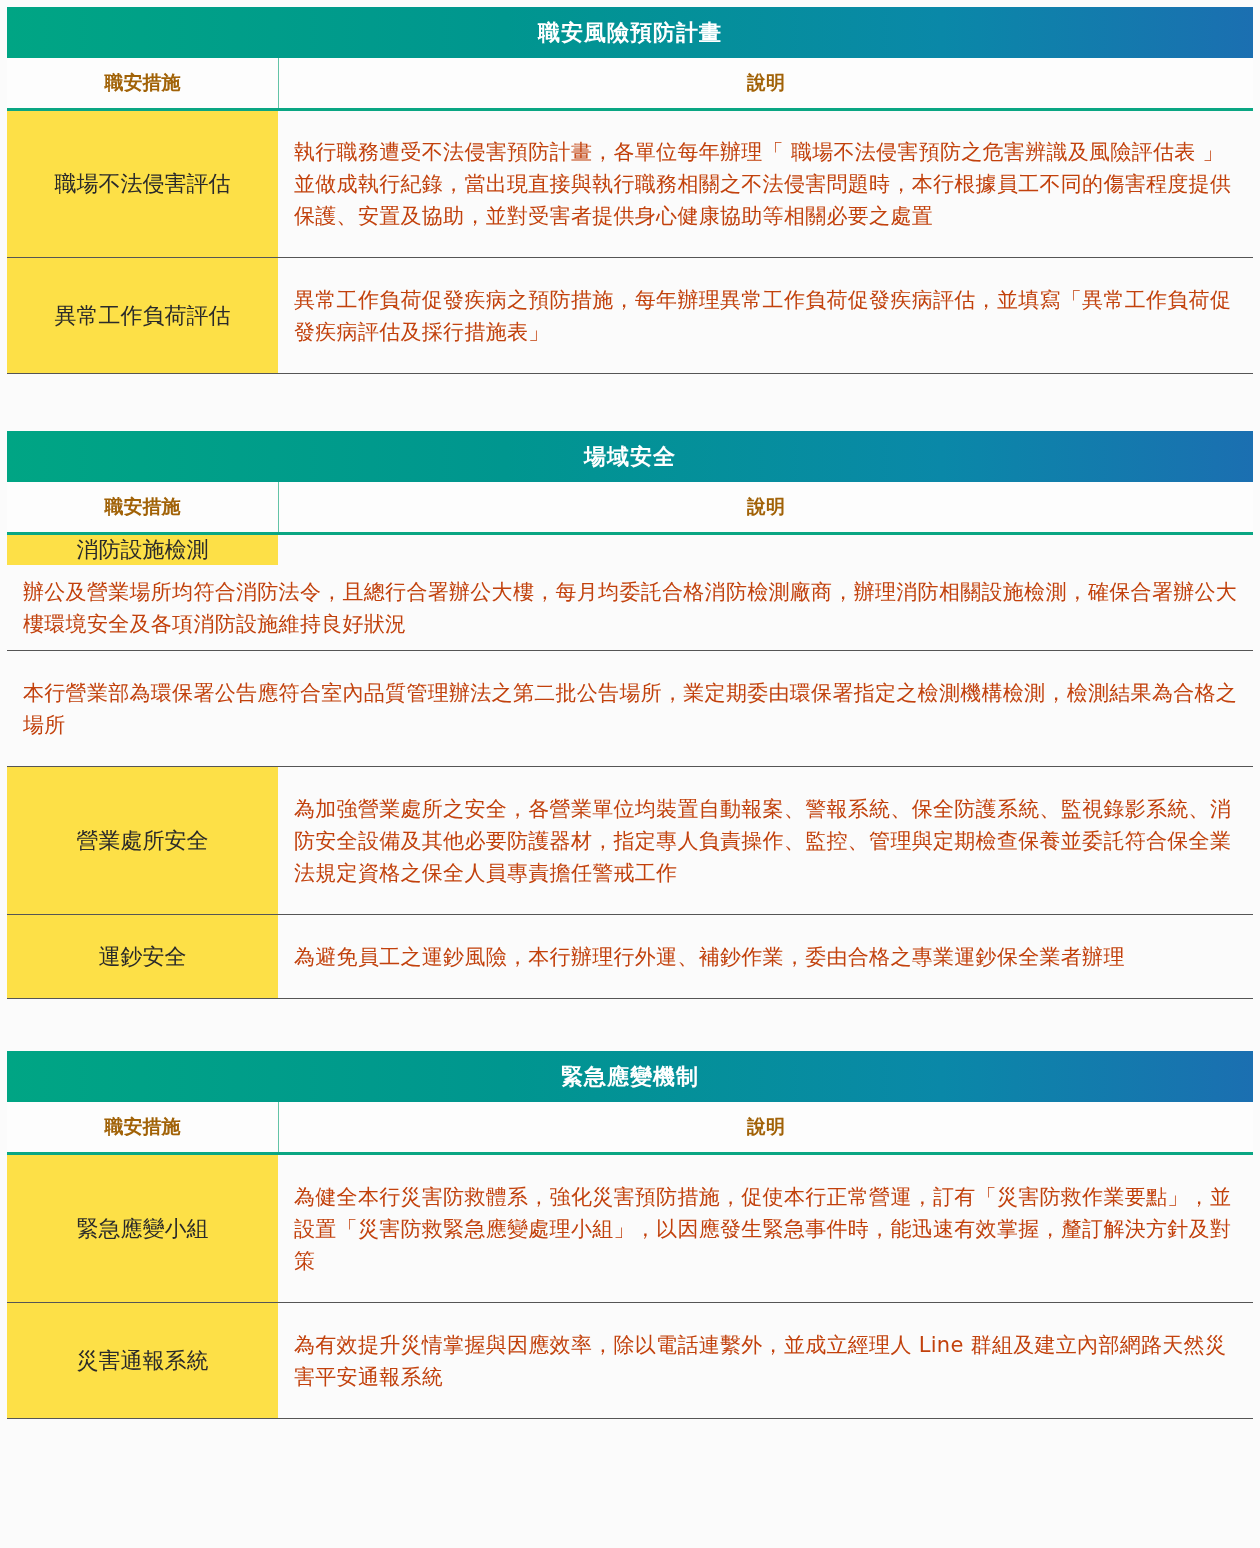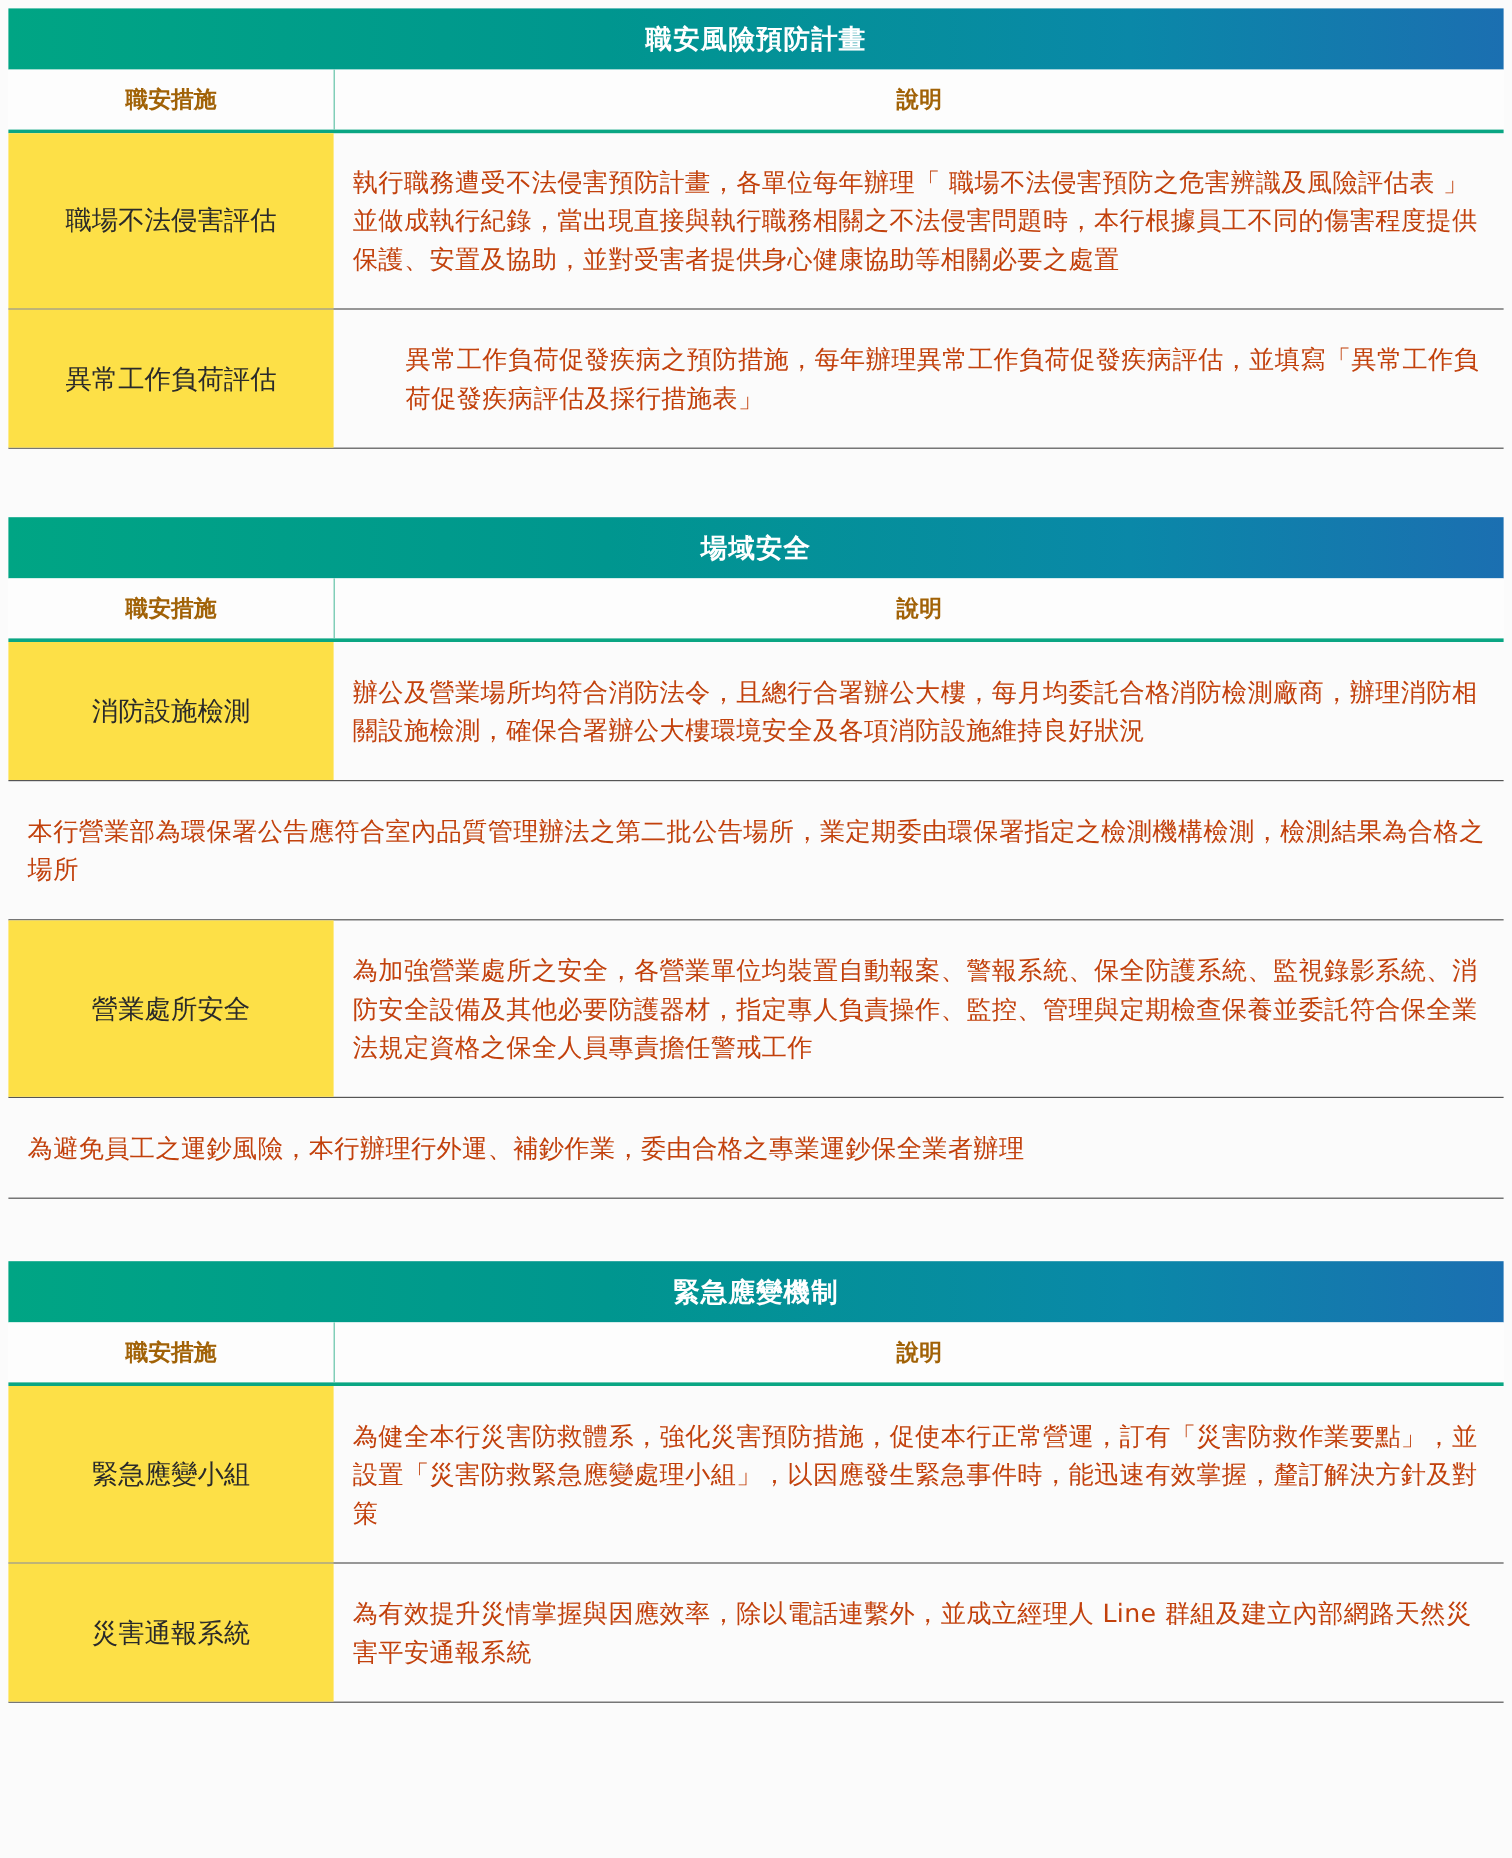--- a/index.html
+++ b/index.html
@@ -73,44 +73,45 @@
 <div class="section" style="top:7px;">
   <div class="title-bar">職安風險預防計畫</div>
   <div class="head-row">
     <div class="col-a">職安措施</div>
     <div class="col-b">說明</div>
   </div>
   <div class="row" style="height:146px;">
     <div class="col-a">職場不法侵害評估</div>
     <div class="col-b">執行職務遭受不法侵害預防計畫，各單位每年辦理「 職場不法侵害預防之危害辨識及風險評估表 」並做成執行紀錄，當出現直接與執行職務相關之不法侵害問題時，本行根據員工不同的傷害程度提供保護、安置及協助，並對受害者提供身心健康協助等相關必要之處置</div>
   </div>
-  <div class="row" style="height:115px;gap:44px;">
+  <div class="row" style="height:115px;">
     <div class="col-a">異常工作負荷評估</div>
     <div class="col-b">異常工作負荷促發疾病之預防措施，每年辦理異常工作負荷促發疾病評估，並填寫「異常工作負荷促發疾病評估及採行措施表」</div>
   </div>
 </div>
 
 <div class="section" style="top:431px;">
   <div class="title-bar">場域安全</div>
   <div class="head-row">
     <div class="col-a">職安措施</div>
     <div class="col-b">說明</div>
   </div>
-  <div class="row" style="height:115px;">
+  <div class="row" style="height:115px;flex-direction:column;">
     <div class="col-a">消防設施檢測</div>
     <div class="col-b">辦公及營業場所均符合消防法令，且總行合署辦公大樓，每月均委託合格消防檢測廠商，辦理消防相關設施檢測，確保合署辦公大樓環境安全及各項消防設施維持良好狀況</div>
   </div>
   <div class="row" style="height:115px;">
     <div class="col-b">本行營業部為環保署公告應符合室內品質管理辦法之第二批公告場所，業定期委由環保署指定之檢測機構檢測，檢測結果為合格之場所</div>
   </div>
   <div class="row" style="height:147px;">
     <div class="col-a">營業處所安全</div>
     <div class="col-b">為加強營業處所之安全，各營業單位均裝置自動報案、警報系統、保全防護系統、監視錄影系統、消防安全設備及其他必要防護器材，指定專人負責操作、監控、管理與定期檢查保養並委託符合保全業法規定資格之保全人員專責擔任警戒工作</div>
   </div>
   <div class="row" style="height:83px;">
+    <div class="col-a">運鈔安全</div>
     <div class="col-b">為避免員工之運鈔風險，本行辦理行外運、補鈔作業，委由合格之專業運鈔保全業者辦理</div>
   </div>
 </div>
 
 <div class="section" style="top:1051px;">
   <div class="title-bar">緊急應變機制</div>
   <div class="head-row">
     <div class="col-a">職安措施</div>
     <div class="col-b">說明</div>
   </div>

